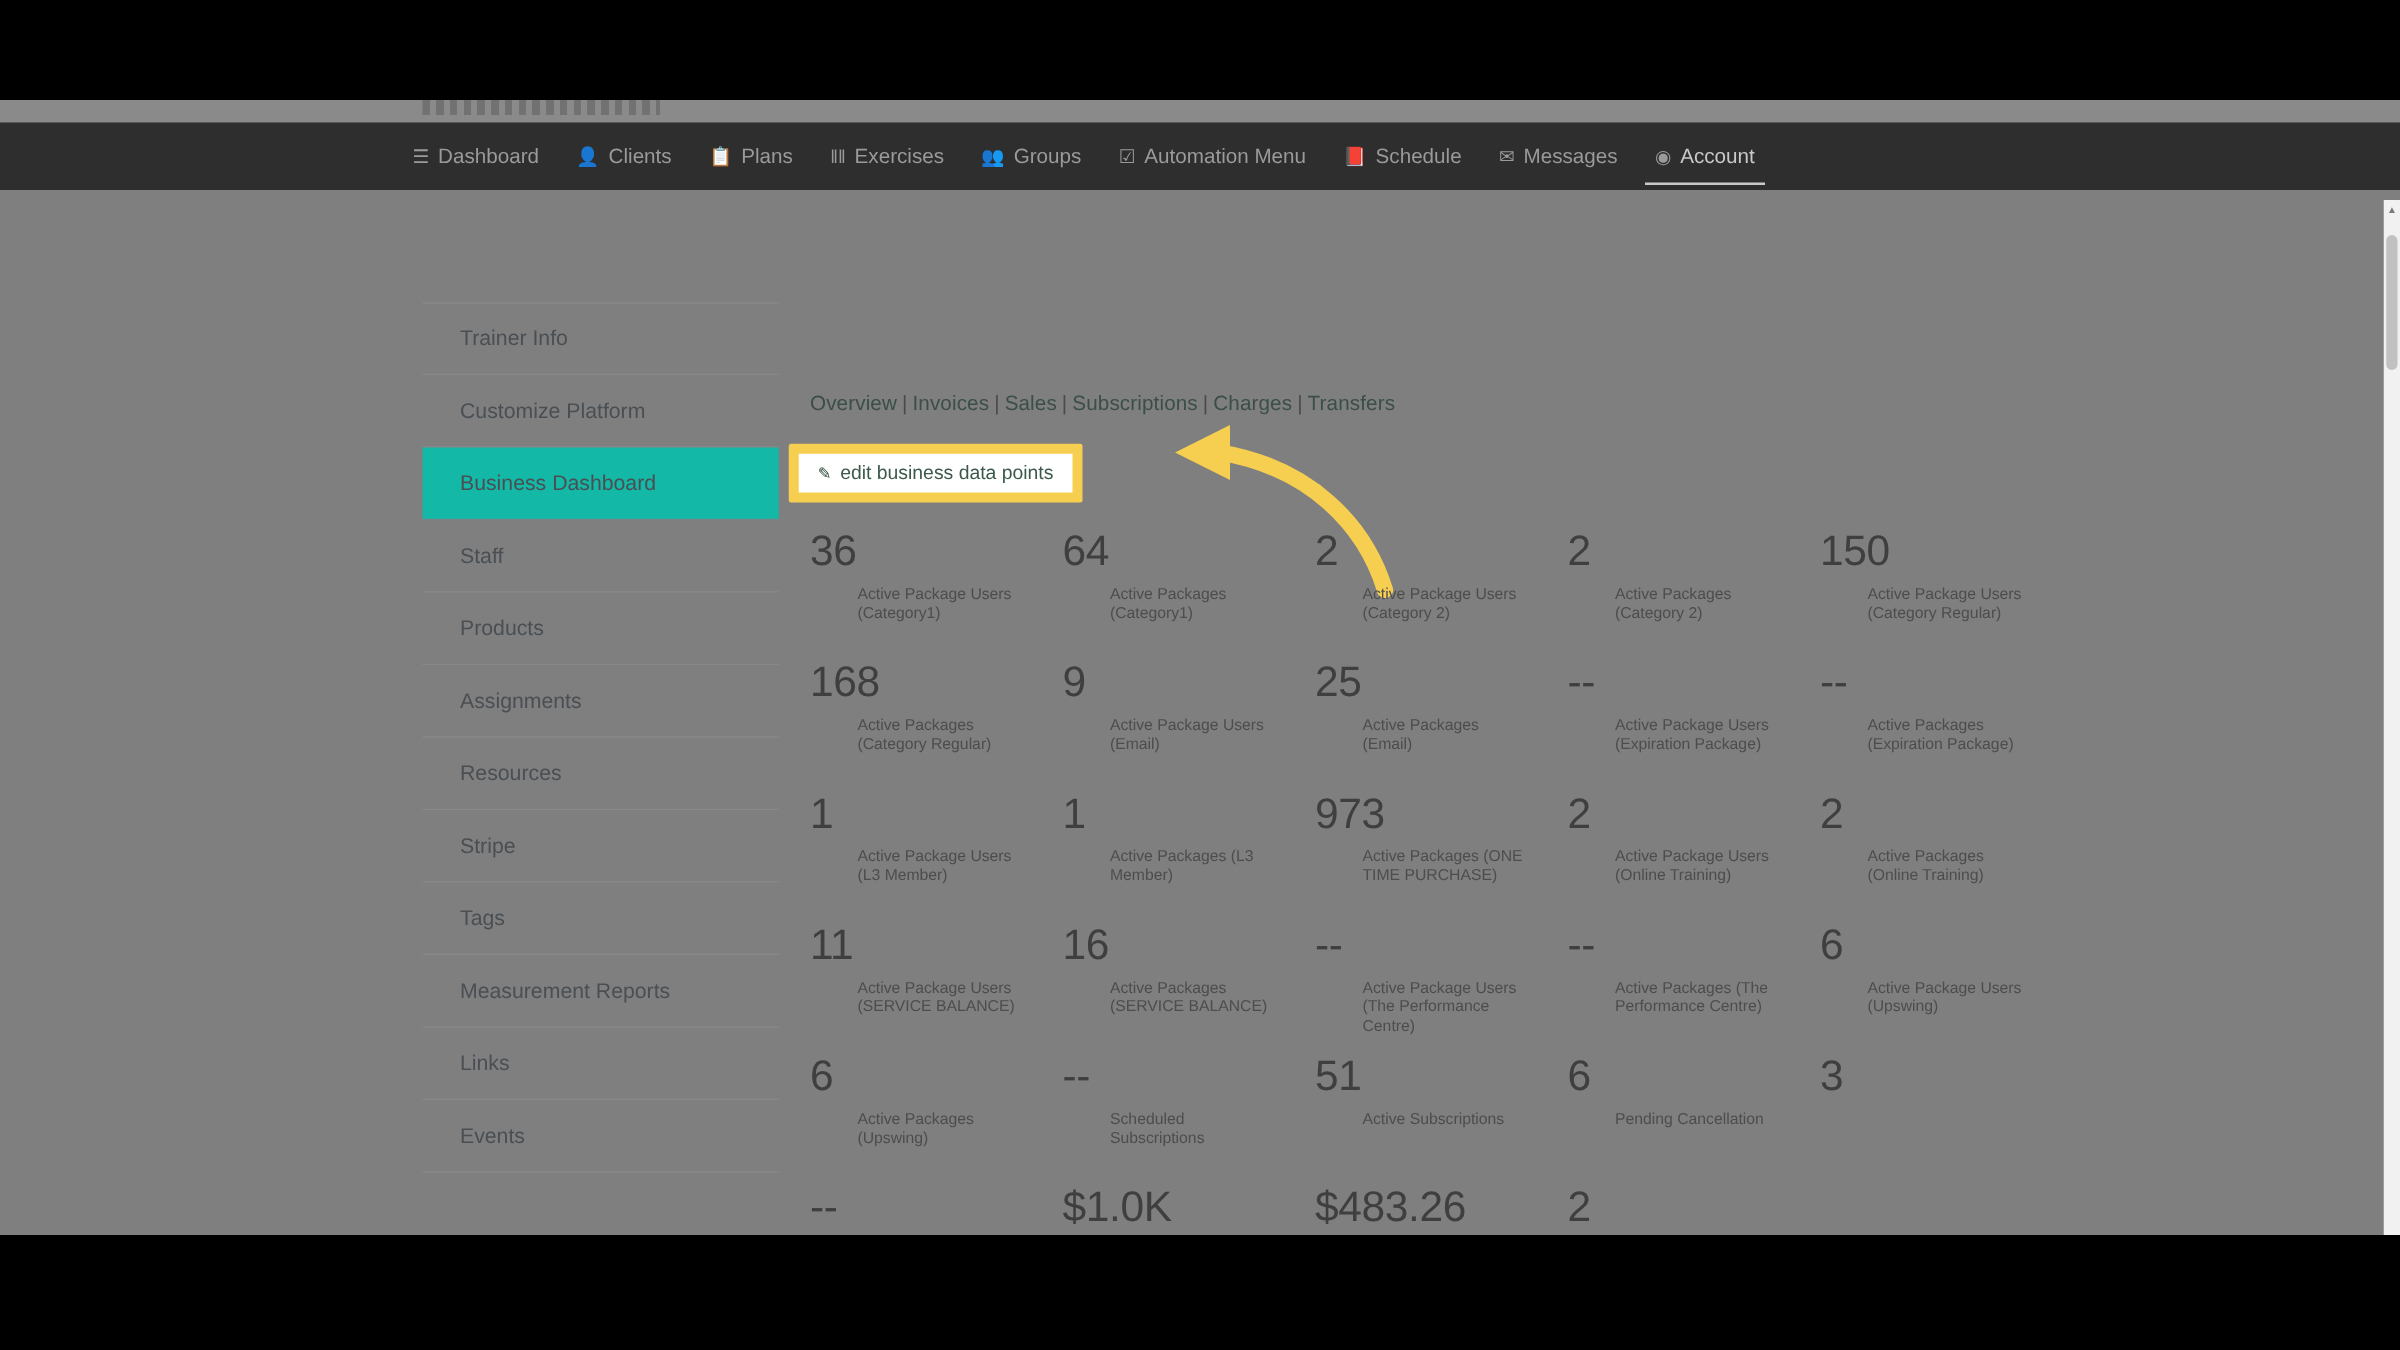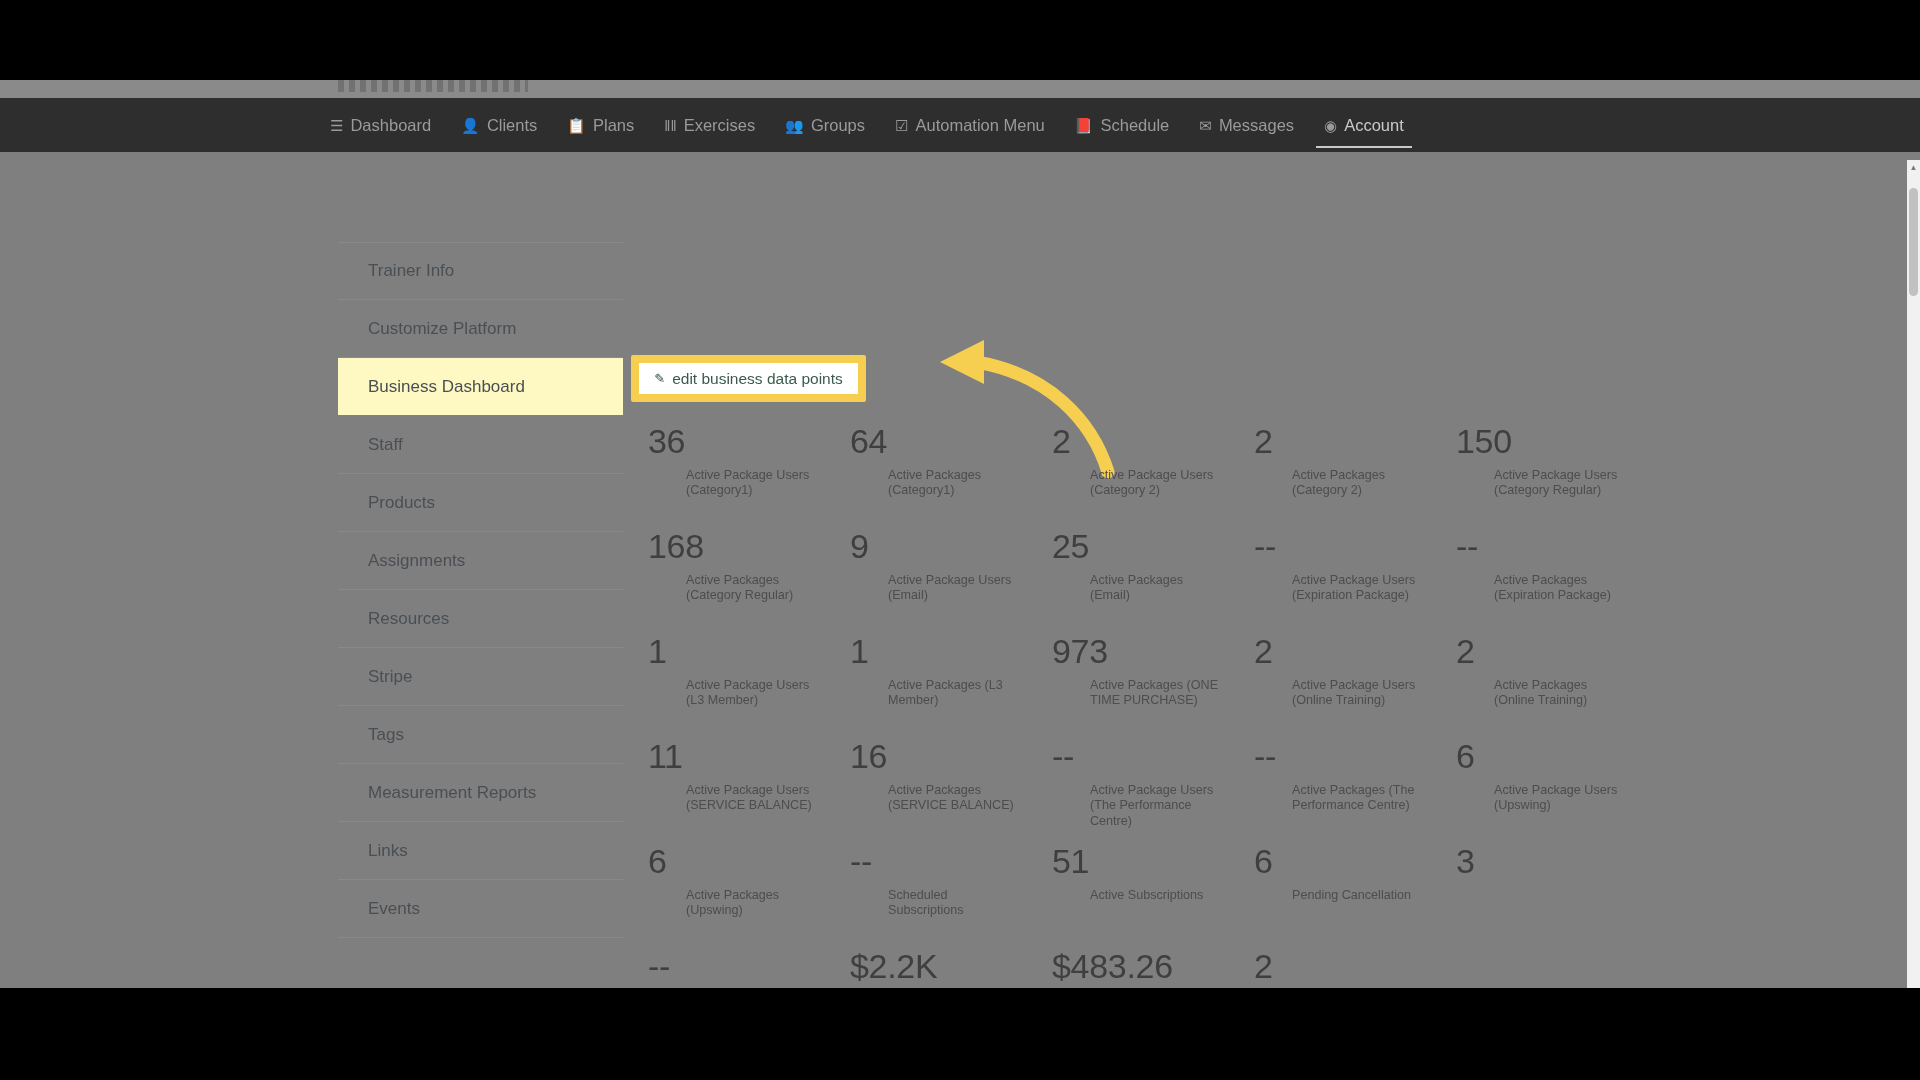--- a/index.html
+++ b/index.html
@@ -92,21 +92,21 @@
     display: flex;
     align-items: center;
     padding-left: 30px;
     color: #4a4f54;
     font-size: 17px;
     border-bottom: 1px solid #898989;
     cursor: pointer;
   }
   .side-item:first-child { border-top: 1px solid #898989; }
   .side-item.active {
-    background: #fef9c3;
+    background: #14b8a6;
     border-bottom-color: #76838c;
   }
 
   
   #subnav {
     position: absolute;
     left: 648px; top: 162px;
     color: #3a4a43;
     font-size: 16.5px;
     letter-spacing: .1px;
@@ -284,20 +284,23 @@
             <span>Measurement Reports</span>
           </div>
           <div class="side-item">
             <span>Links</span>
           </div>
           <div class="side-item">
             <span>Events</span>
           </div>
         </aside>
 
+      <div id="subnav">
+        
+      <a>Overview</a><span class="sep">|</span><a>Invoices</a><span class="sep">|</span><a>Sales</a><span class="sep">|</span><a>Subscriptions</a><span class="sep">|</span><a>Charges</a><span class="sep">|</span><a>Transfers</a></div>
 
       <div id="edit-highlight">
         <div id="edit-btn">
           <span id="pencil-icon">✎</span>
           <span>edit business data points</span>
         </div>
       </div>
 
       <svg id="arrow-svg" viewBox="0 0 240 145">
         <path d="M228 138 C 212 86, 168 40, 96 28" stroke="#f6cf51" stroke-width="13" fill="none" stroke-linecap="round"></path>
@@ -402,21 +405,21 @@
             <div class="stat-value">6</div>
             <div class="stat-label">Pending Cancellation</div>
           </div>
           <div class="stat">
             <div class="stat-value">3</div>
           </div>
           <div class="stat">
             <div class="stat-value">--</div>
           </div>
           <div class="stat">
-            <div class="stat-value">$2.2K</div>
+            <div class="stat-value">$1.0K</div>
           </div>
           <div class="stat">
             <div class="stat-value">$483.26</div>
           </div>
           <div class="stat">
             <div class="stat-value">2</div>
           </div>
         </section>
 
     </div>

